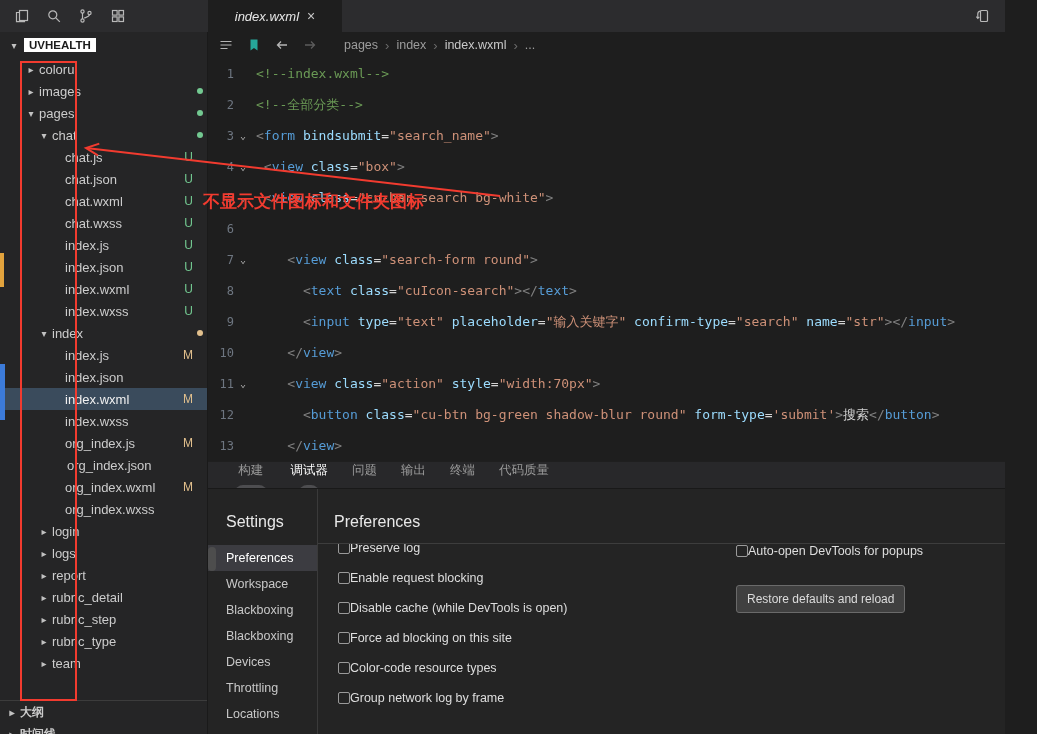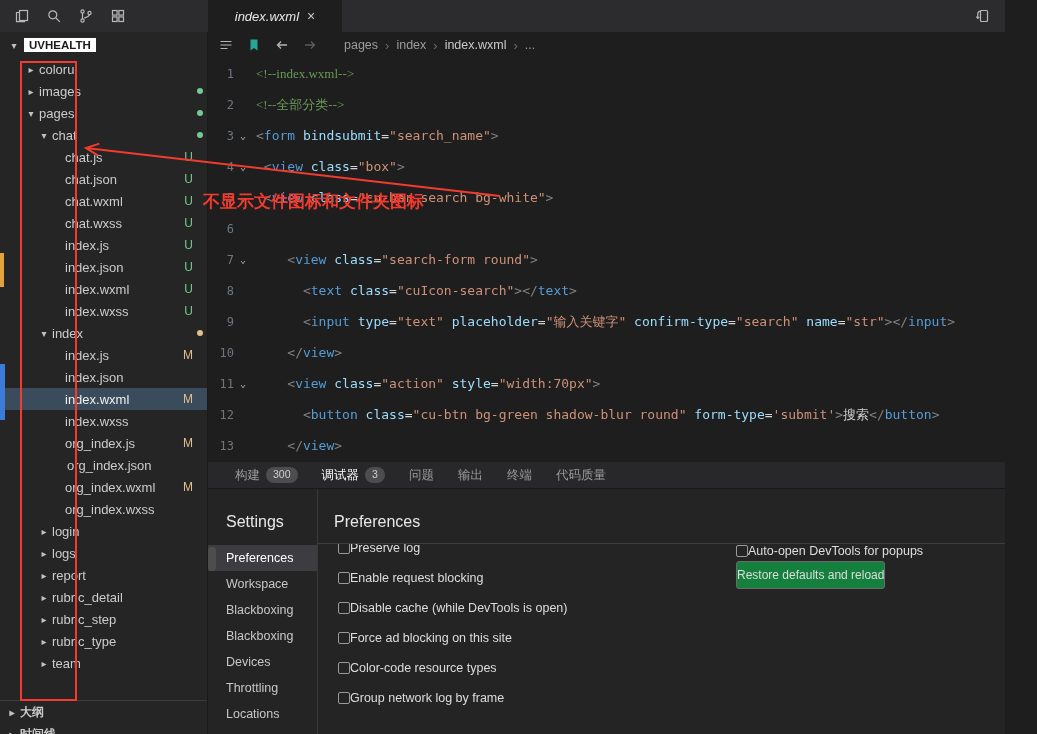--- a/index.html
+++ b/index.html
@@ -55,48 +55,48 @@
   .bc-items { display:flex; align-items:center; gap:7px; margin-left:14px; }
   .bc-sep { color:#6b6b6b; font-size:13px; }
   .bc-item { cursor:pointer; }
   .bc-item.current { color:#c9c9c9; }
 
   .code { height:403px; background:#1e1e1e; font-family:"DejaVu Sans Mono", monospace; font-size:13px; overflow:hidden; }
   .code-line { height:31px; display:flex; align-items:center; }
   .ln { width:26px; text-align:right; color:#6e7681; font-size:12px; flex-shrink:0; font-family:"DejaVu Sans Mono",monospace; }
   .fold { width:18px; text-align:center; color:#bdbdbd; font-size:10px; flex-shrink:0; cursor:pointer; }
   .lc { white-space:pre; color:#d4d4d4; padding-left:4px; }
-  .tk-c { color:#6a9955;font-family:Liberation Serif, serif; } .tk-t { color:#569cd6; } .tk-a { color:#9cdcfe; }
+  .tk-c { color:#6a9955; } .tk-t { color:#569cd6; } .tk-a { color:#9cdcfe; }
   .tk-s { color:#ce9178; } .tk-p { color:#808080; } .tk-d { color:#d4d4d4; }
 
   
   .panel-tabs { height:27px; background:#28282a; border-top:1px solid #1f1f1f; display:flex; align-items:center;
                 gap:6px; padding-left:18px; font-size:12.5px; color:#9a9a9a; }
-  .ptab { display:flex; align-items:center; gap:6px; padding:0 9px; height:100%; cursor:pointer; }
+  .ptab { display:flex; align-items:center; gap:6px; padding:0 9px; height:100%; cursor:pointer;flex-direction:column; }
   .ptab.active { color:#ffffff; }
   .pbadge { background:#4d4d50; color:#cfcfcf; font-size:10.5px; padding:1px 7px; border-radius:9px; line-height:1.3; }
 
   
   .devtools { flex:1; background:#242424; border-top:1px solid #191919; display:flex; position:relative; }
   .dt-scroll { position:absolute; left:0; top:58px; width:8px; height:24px; background:#4d4d4d; border-radius:4px; }
   .dt-rail { width:110px; border-right:1px solid #3a3a3a; flex-shrink:0; }
   .dt-title { font-size:16px; color:#e8e8e8; padding:24px 0 14px 18px; }
   .dt-menu { list-style:none; margin:0; padding:0; font-size:12.5px; color:#c8c8c8; }
   .dt-menu li { height:26px; display:flex; align-items:center; padding-left:18px; cursor:pointer; }
   .dt-menu li.selected { background:#3c3c41; color:#ffffff; }
   .dt-content { flex:1; position:relative; }
   .dt-heading { font-size:16px; color:#e8e8e8; padding:24px 0 12px 16px; border-bottom:1px solid #3d3d3d; }
   .dt-body { overflow:hidden; padding-left:20px; height:189px; }
   .cb-row { height:30px; display:flex; align-items:center; color:#dedede; font-size:12.5px; cursor:pointer; }
   .cb-row.clipped { margin-top:-11px; }
   .cb { width:12px; height:12px; border:1px solid #9a9a9a; border-radius:2px; background:transparent; flex-shrink:0; }
   .dt-right { position:absolute; left:418px; top:52px; width:260px; }
   .dt-right .cb-row { height:20px; }
-  .dt-btn { background:#15803d; color:#dcdcdc; border:1px solid #6a6a6a; border-radius:3px;
-            font-size:12px; padding:6px 0; font-family:"Liberation Sans",sans-serif; cursor:pointer; }
+  .dt-btn { margin-top:24px; background:#404040; color:#dcdcdc; border:1px solid #6a6a6a; border-radius:3px;
+            font-size:12px; padding:6px 10px; font-family:"Liberation Sans",sans-serif; cursor:pointer; }
 
   
   .overlay { position:absolute; inset:0; pointer-events:none; z-index:50; color:#f23b2f; }
   .overlay svg { position:absolute; inset:0; }
   .ann-text { position:absolute; left:203px; top:190px; font-size:17px; font-weight:700; white-space:nowrap; }
 
   
   .strip { position:absolute; z-index:60; }
   .strip.orange { left:0; top:253px; width:4px; height:34px; }
   .strip.blue { left:0; top:364px; width:5px; height:56px; }

